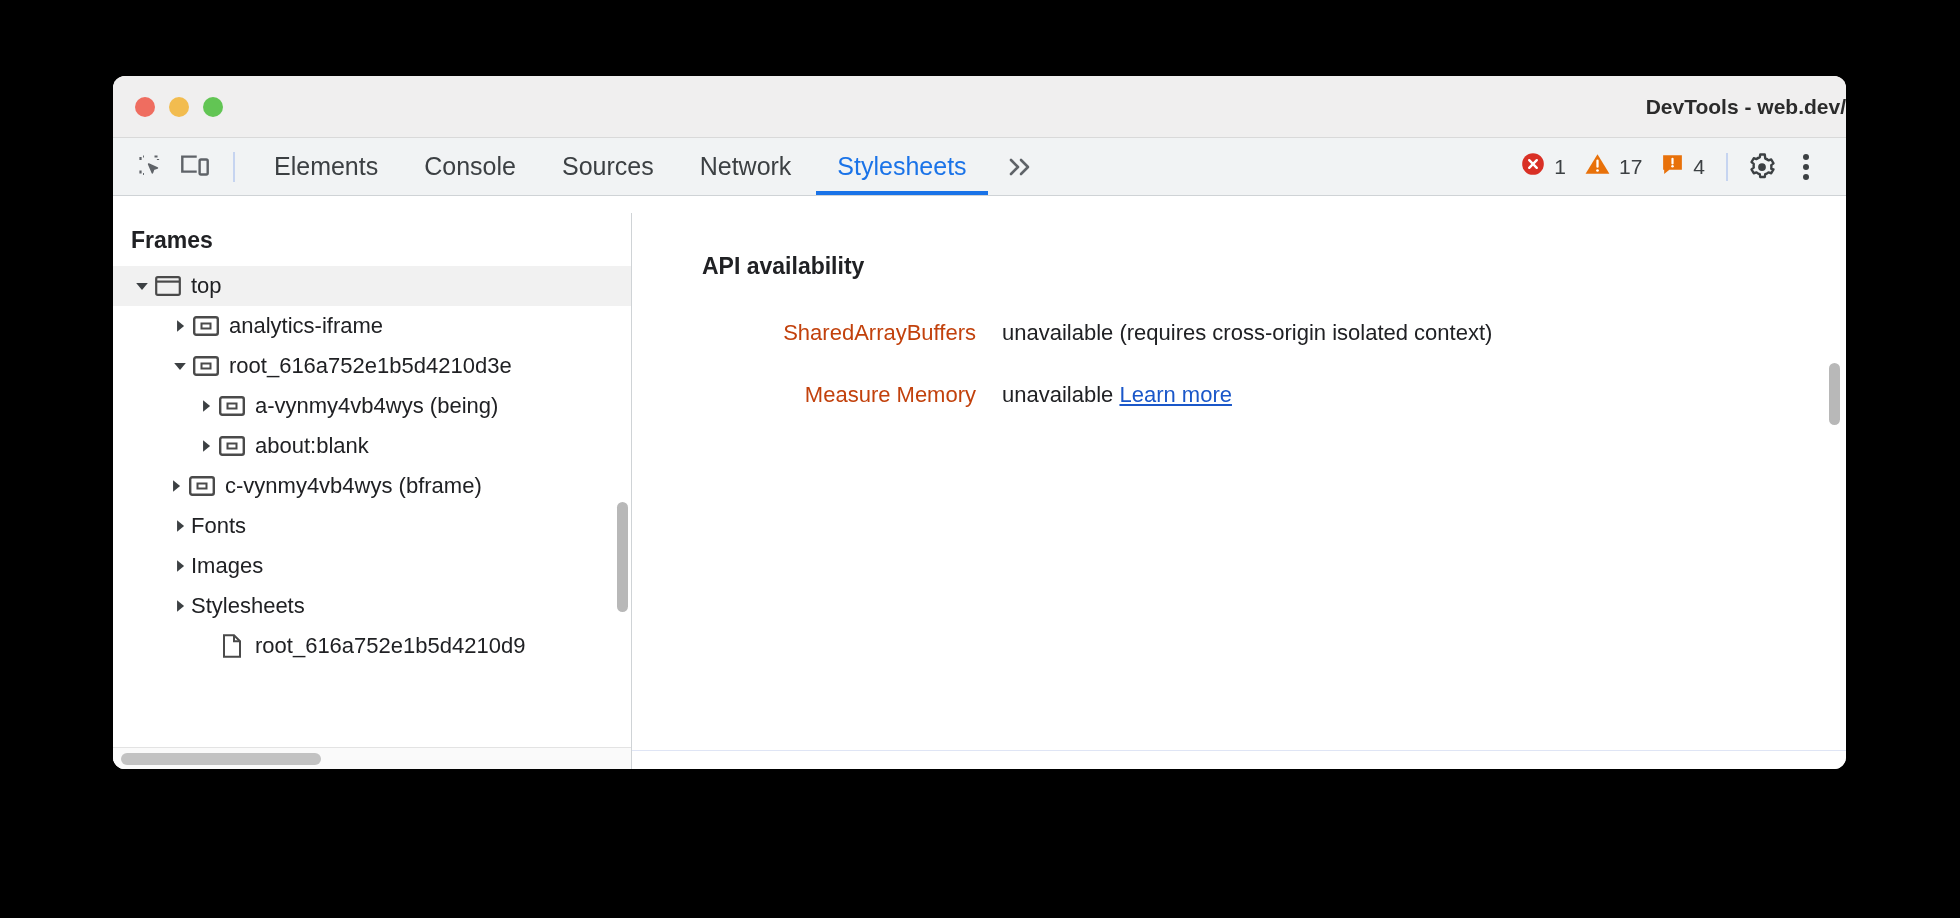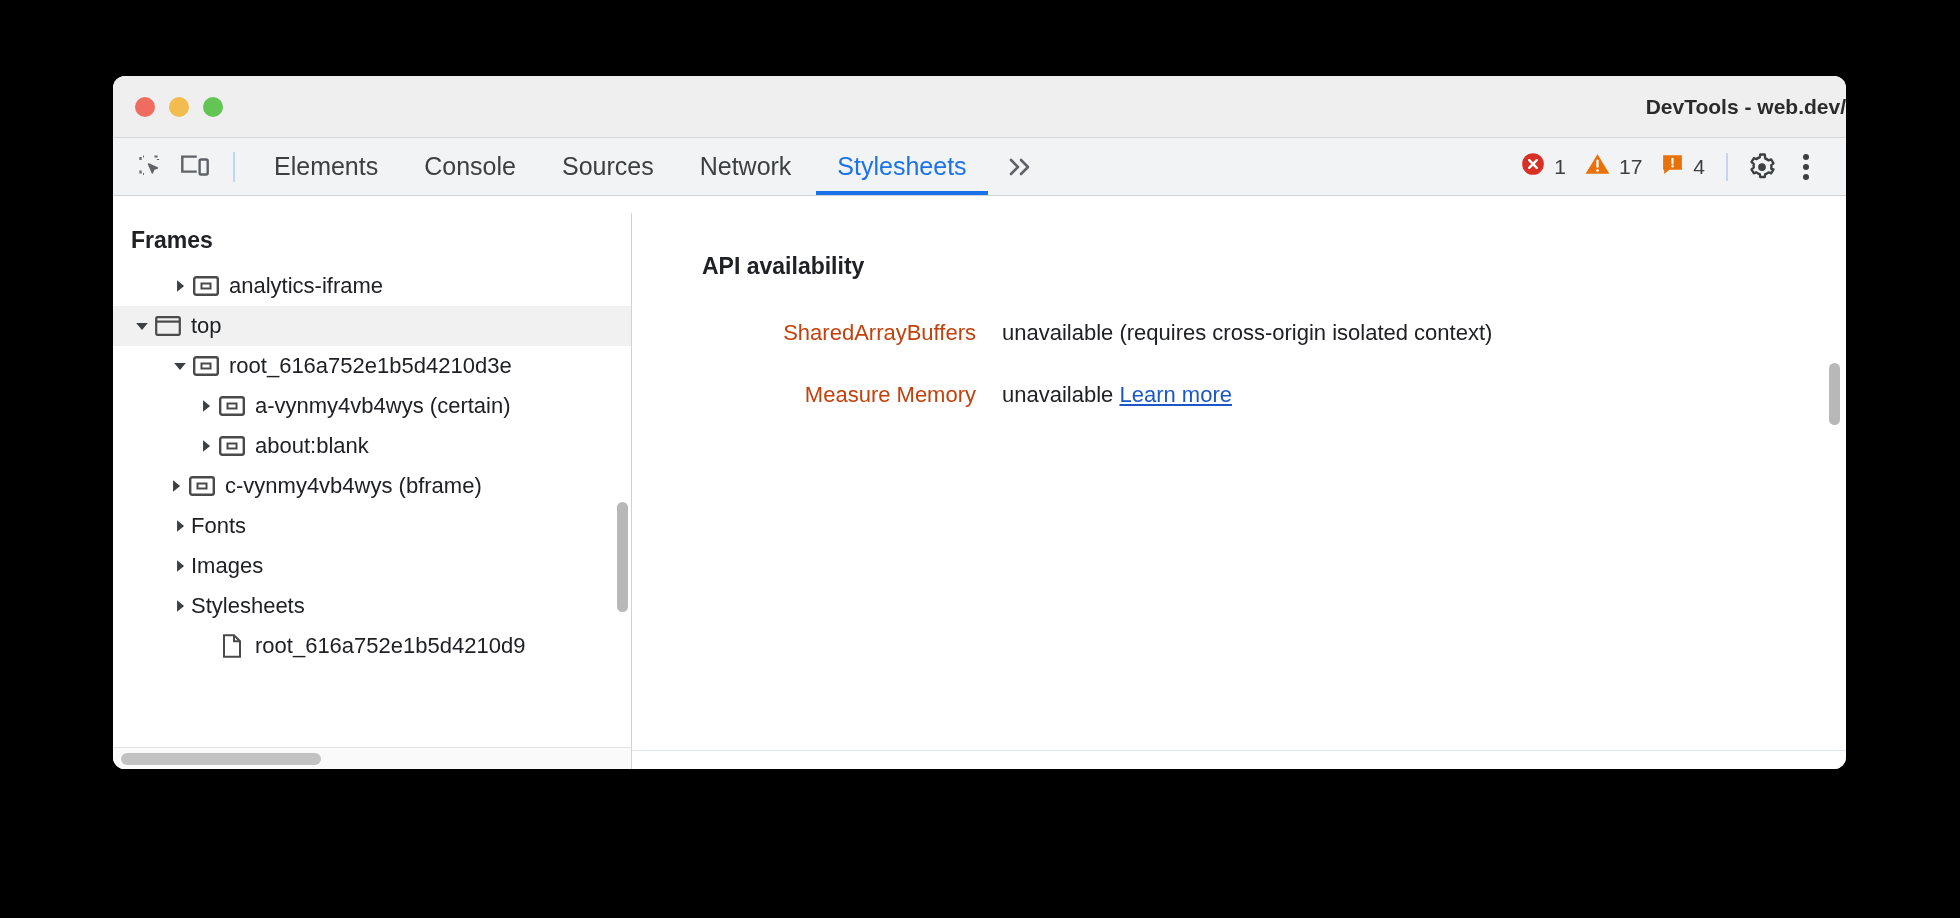--- a/index.html
+++ b/index.html
@@ -274,50 +274,50 @@
       </div>
     </div>
   </div>
 
   <div class="dt-body">
 
     <div class="sidebar">
       <div class="sb-header">Frames</div>
       <div class="tree">
 
+        <div class="row selected" style="padding-left:18px">
+          <span class="tw">
+            <svg width="14" height="14" viewBox="0 0 12 12" fill="#3c4043">
+                <path d="M1 3.5h10L6 9.5z"></path>
+              </svg>
+          </span>
+          <span class="fi">
+            <svg width="26" height="20" viewBox="0 0 26 20" fill="none" stroke="#4a4a4a" stroke-width="2.2">
+                <rect x="1.2" y="1.2" width="23.6" height="17.6" rx="1.6"></rect>
+                <path d="M1.2 5.6h23.6" stroke-width="2.2"></path>
+              </svg>
+          </span>
+          <span class="rlabel">top</span>
+        </div>
+
         <div class="row" style="padding-left:56px">
           <span class="tw">
             <svg width="14" height="14" viewBox="0 0 12 12" fill="#3c4043">
                 <path d="M3.5 1v10l6-5z"></path>
               </svg>
           </span>
           <span class="fi">
             <svg width="26" height="20" viewBox="0 0 26 20" fill="none" stroke="#4a4a4a" stroke-width="2.4">
                 <rect x="1.2" y="1.2" width="23.6" height="17.6" rx="2"></rect>
                 <rect x="8.5" y="7.5" width="9" height="5" stroke-width="2"></rect>
               </svg>
           </span>
           <span class="rlabel">analytics-iframe</span>
         </div>
 
-        <div class="row selected" style="padding-left:18px">
-          <span class="tw">
-            <svg width="14" height="14" viewBox="0 0 12 12" fill="#3c4043">
-                <path d="M1 3.5h10L6 9.5z"></path>
-              </svg>
-          </span>
-          <span class="fi">
-            <svg width="26" height="20" viewBox="0 0 26 20" fill="none" stroke="#4a4a4a" stroke-width="2.2">
-                <rect x="1.2" y="1.2" width="23.6" height="17.6" rx="1.6"></rect>
-                <path d="M1.2 5.6h23.6" stroke-width="2.2"></path>
-              </svg>
-          </span>
-          <span class="rlabel">top</span>
-        </div>
-
         <div class="row" style="padding-left:56px">
           <span class="tw">
             <svg width="14" height="14" viewBox="0 0 12 12" fill="#3c4043">
                 <path d="M1 3.5h10L6 9.5z"></path>
               </svg>
           </span>
           <span class="fi">
             <svg width="26" height="20" viewBox="0 0 26 20" fill="none" stroke="#4a4a4a" stroke-width="2.4">
                 <rect x="1.2" y="1.2" width="23.6" height="17.6" rx="2"></rect>
                 <rect x="8.5" y="7.5" width="9" height="5" stroke-width="2"></rect>
@@ -331,21 +331,21 @@
             <svg width="14" height="14" viewBox="0 0 12 12" fill="#3c4043">
                 <path d="M3.5 1v10l6-5z"></path>
               </svg>
           </span>
           <span class="fi">
             <svg width="26" height="20" viewBox="0 0 26 20" fill="none" stroke="#4a4a4a" stroke-width="2.4">
                 <rect x="1.2" y="1.2" width="23.6" height="17.6" rx="2"></rect>
                 <rect x="8.5" y="7.5" width="9" height="5" stroke-width="2"></rect>
               </svg>
           </span>
-          <span class="rlabel">a-vynmy4vb4wys (certain)</span>
+          <span class="rlabel">a-vynmy4vb4wys (being)</span>
         </div>
 
         <div class="row" style="padding-left:82px">
           <span class="tw">
             <svg width="14" height="14" viewBox="0 0 12 12" fill="#3c4043">
                 <path d="M3.5 1v10l6-5z"></path>
               </svg>
           </span>
           <span class="fi">
             <svg width="26" height="20" viewBox="0 0 26 20" fill="none" stroke="#4a4a4a" stroke-width="2.4">

